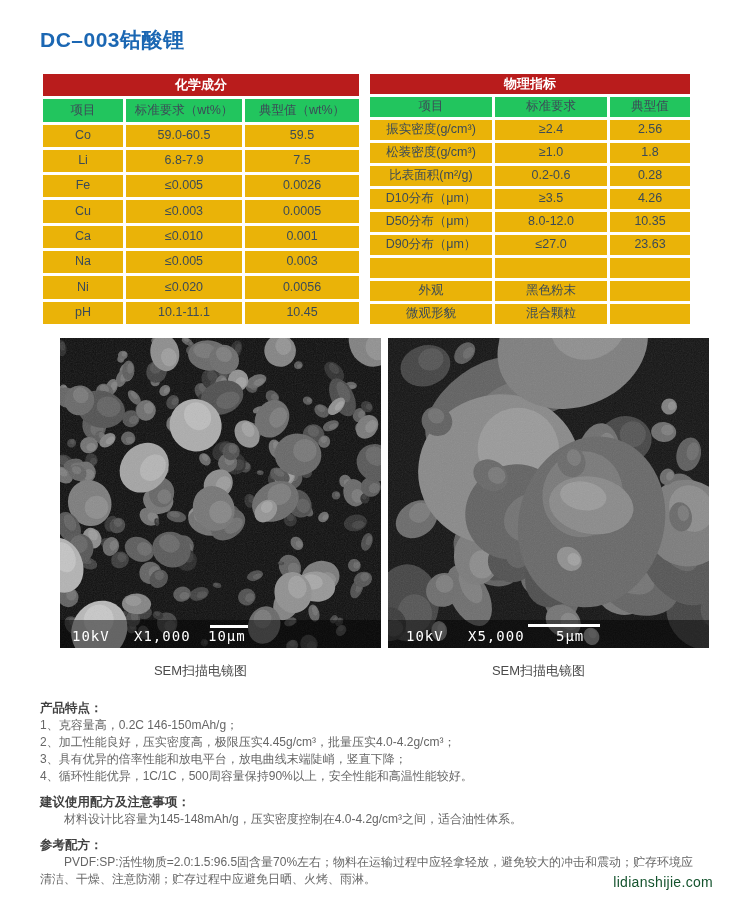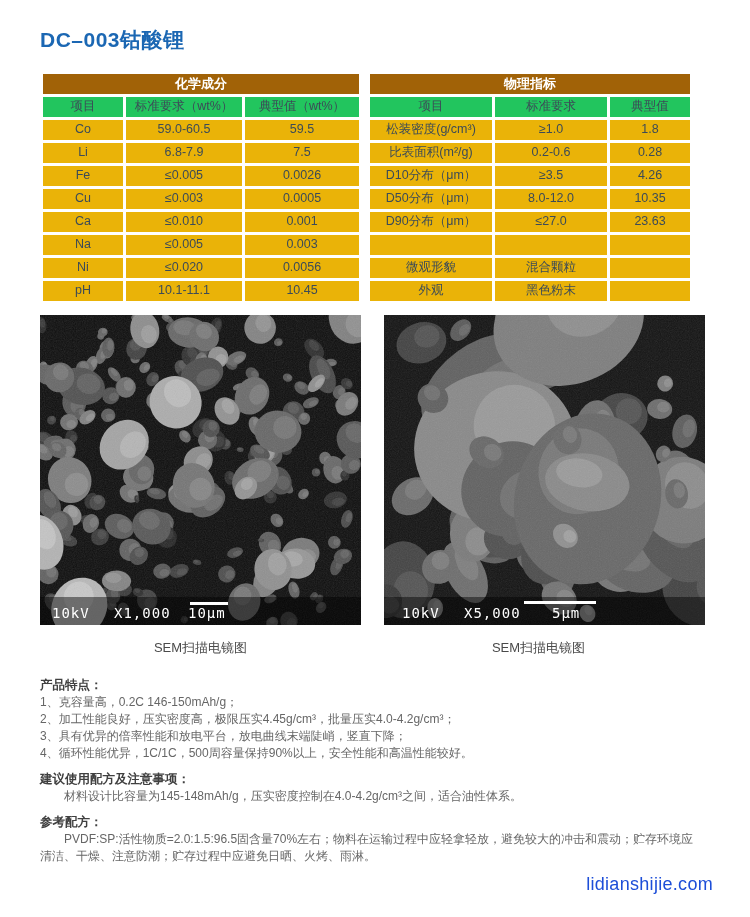--- a/index.html
+++ b/index.html
@@ -18,38 +18,38 @@
   
   .tables-row { display:flex; gap:5px; margin-top:17px; }
   table.spec { border-collapse:separate; border-spacing:3px; table-layout:fixed; }
   table.chem { width:322px; }
   table.phys { width:326px; }
   table.spec th, table.spec td {
     text-align:center; vertical-align:middle;
     font-size:12.5px; color:#3c4b57; font-weight:normal;
     height:20px; padding:1px 2px; line-height:1.1;
   }
-  tr.t-title th { background:#a16207; color:#ffffff; font-size:13px; font-weight:bold; }
+  tr.t-title th { background:#b91c1c; color:#ffffff; font-size:13px; font-weight:bold; }
   tr.t-head td  { background:#22c55e; }
   tr.t-row td   { background:#eab308; }
 
   
-  .sem-row { display:flex; gap:23px; margin-top:11px; }
+  .sem-row { display:flex; gap:7px; margin-top:11px;margin-left:20px; }
   .sem-figure svg { display:block; background:#101010; }
   .captions-row { display:flex; gap:17px; margin-top:14px; }
   .sem-caption { width:321px; text-align:center; font-size:13px; color:#4a4a4a; }
 
   
   .sections { margin-top:20px; font-size:12px; color:#666666; line-height:17px; }
   .section-heading { font-size:12.5px; font-weight:bold; color:#404040; margin-top:9px; }
   .feature-item { margin-top:0; }
   .indented { text-indent:24px; }
   .watermark {
     position:absolute; right:37px; top:874px;
-    font-size:18px; color:#1d4ed8; letter-spacing:0.3px;
+    font-size:14px; color:#14532d; letter-spacing:0.3px;
     text-decoration:none; cursor:pointer;margin-left:29px;
   }
 </style>
 </head>
 <body>
 
 <div class="content">
 
   <h1 class="page-title">DC–003钴酸锂</h1>
 
@@ -122,20 +122,25 @@
       <tbody>
           <tr class="t-title">
             <th colspan="3">物理指标</th>
           </tr>
       <tr class="t-head">
         <td>项目</td>
         <td>标准要求</td>
         <td>典型值</td>
       </tr>
       <tr class="t-row">
+            <td>振实密度(g/cm³)</td>
+            <td>≥2.4</td>
+            <td>2.56</td>
+          </tr>
+      <tr class="t-row">
             <td>松装密度(g/cm³)</td>
             <td>≥1.0</td>
             <td>1.8</td>
           </tr>
       <tr class="t-row">
             <td>比表面积(m²/g)</td>
             <td>0.2-0.6</td>
             <td>0.28</td>
           </tr>
       <tr class="t-row">
@@ -152,27 +157,27 @@
             <td>D90分布（μm）</td>
             <td>≤27.0</td>
             <td>23.63</td>
           </tr>
       <tr class="t-row">
             <td></td>
             <td></td>
             <td></td>
           </tr>
       <tr class="t-row">
+            <td>外观</td>
+            <td>黑色粉末</td>
+            <td></td>
+          </tr>
+      <tr class="t-row">
             <td>微观形貌</td>
             <td>混合颗粒</td>
-            <td></td>
-          </tr>
-      <tr class="t-row">
-            <td>外观</td>
-            <td>黑色粉末</td>
             <td></td>
           </tr>
     </tbody>
       </table>
   </div>
 
   <div class="sem-row">
     <div class="sem-figure">
       <svg id="sem-left" width="321" height="310" viewBox="0 0 321 310">
         <defs>

